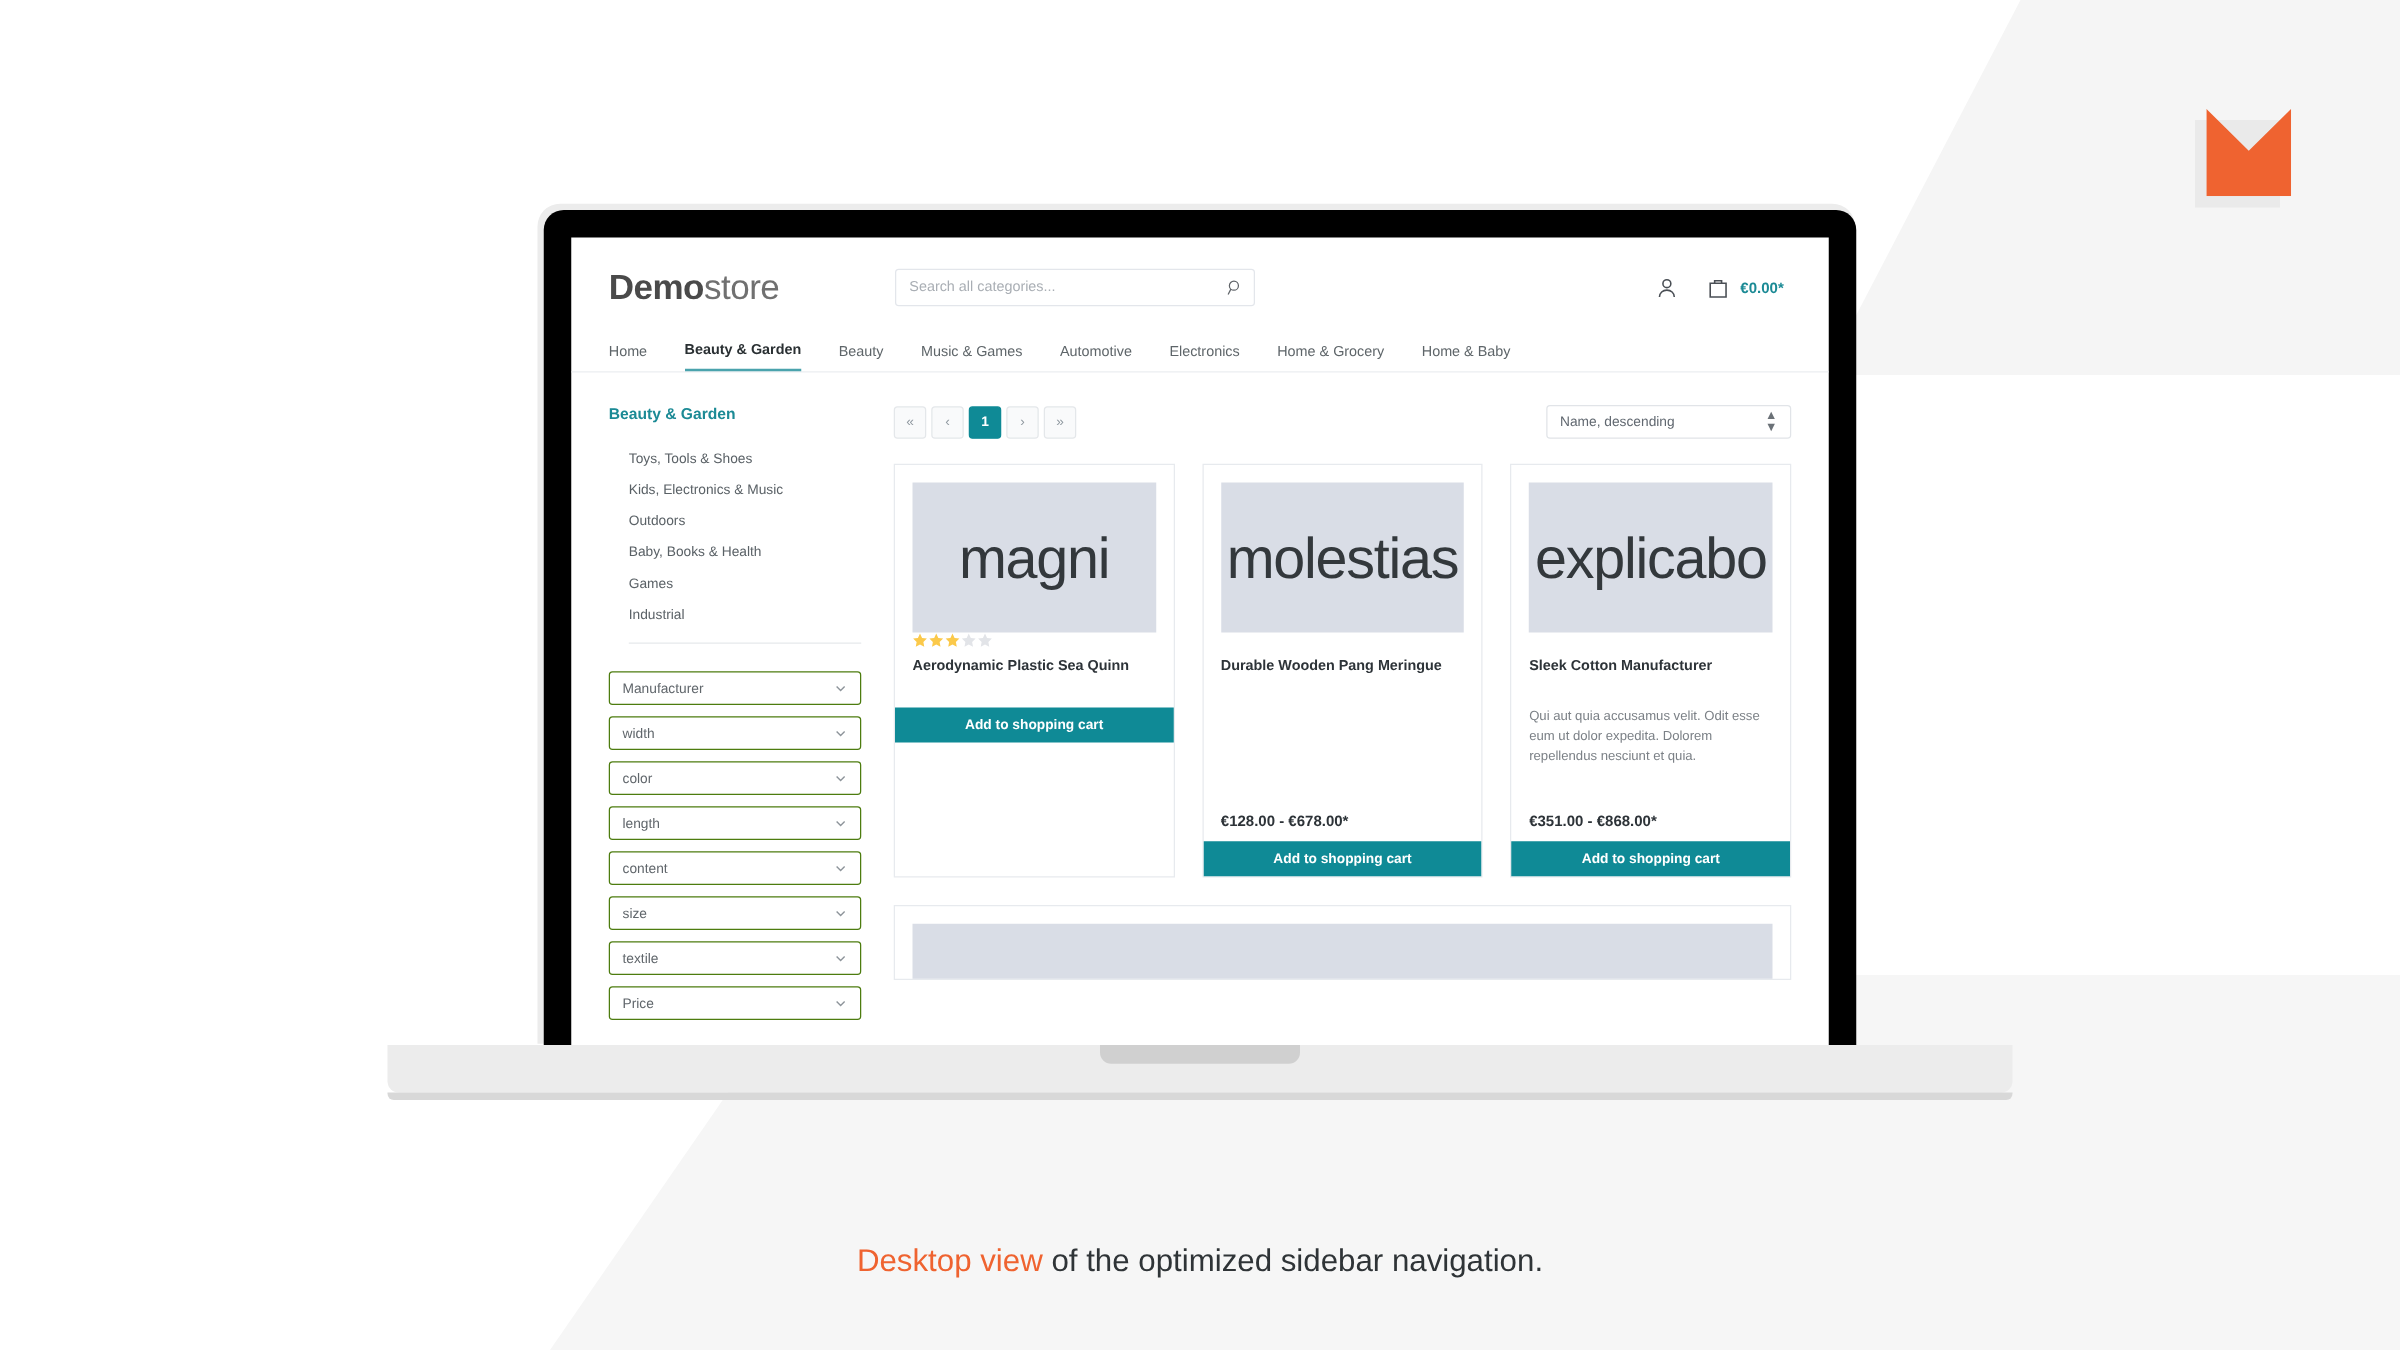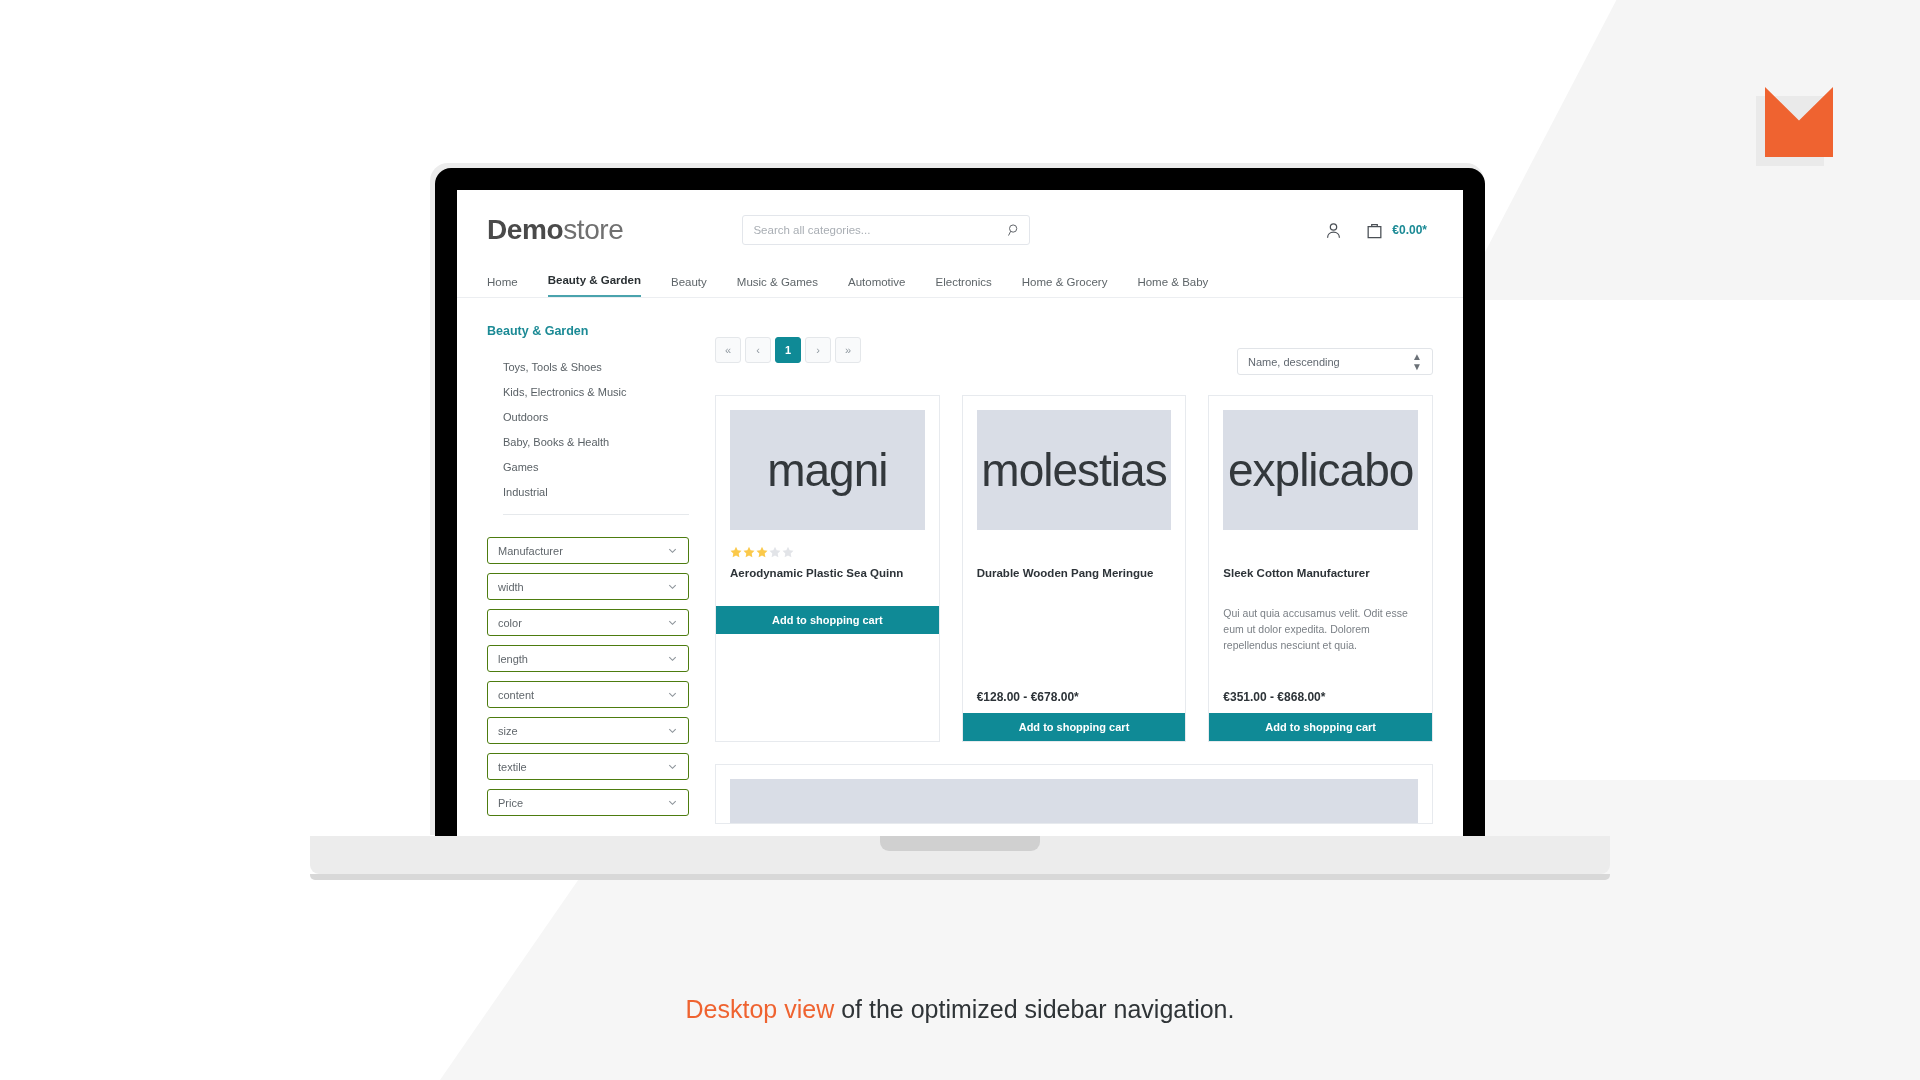--- a/index.html
+++ b/index.html
@@ -106,21 +106,21 @@
     font-size: 28px;
     letter-spacing: -0.4px;
     color: #636363;
     white-space: nowrap;
   }
   .shop-logo b { color: #4a4a4a; font-weight: 700; }
   .shop-logo span { font-weight: 400; color: #707070; }
 
   .search-box {
     position: relative;
-    margin-left: 119px;
+    margin-left: 93px;
     width: 288px;
   }
   .search-input {
     width: 100%;
     height: 30px;
     border: 1px solid #e3e6eb;
     border-radius: 3px;
     padding: 0 30px 0 10px;
     font-size: 11.5px;
     color: #8a8f96;
@@ -252,21 +252,20 @@
     height: 27px;
     border: 1px solid #e1e4e8;
     border-radius: 3px;
     background: #fff;
     display: flex;
     align-items: center;
     padding: 0 10px;
     font-size: 11px;
     color: #616870;
     cursor: pointer;
-    margin-top: 24px;
   }
   .sort-select .updown {
     margin-left: auto;
     font-size: 10px;
     color: #6b7177;
     line-height: 1;
   }
 
   
   .product-grid {
@@ -281,21 +280,21 @@
     display: flex;
     flex-direction: column;
   }
   .product-image {
     height: 120px;
     background: #d9dde6;
     display: flex;
     align-items: center;
     justify-content: center;
     overflow: hidden;
-    margin-bottom: 16px;
+    margin-bottom: 0;
   }
   .product-image span {
     font-size: 46px;
     color: #33383c;
     font-weight: 400;
     white-space: nowrap;
     letter-spacing: -1px;
   }
   .stars { display: flex; gap: 1px; height: 14px; margin-bottom: 6px; }
   .star { width: 12px; height: 12px; color: #e2e4e8; }

